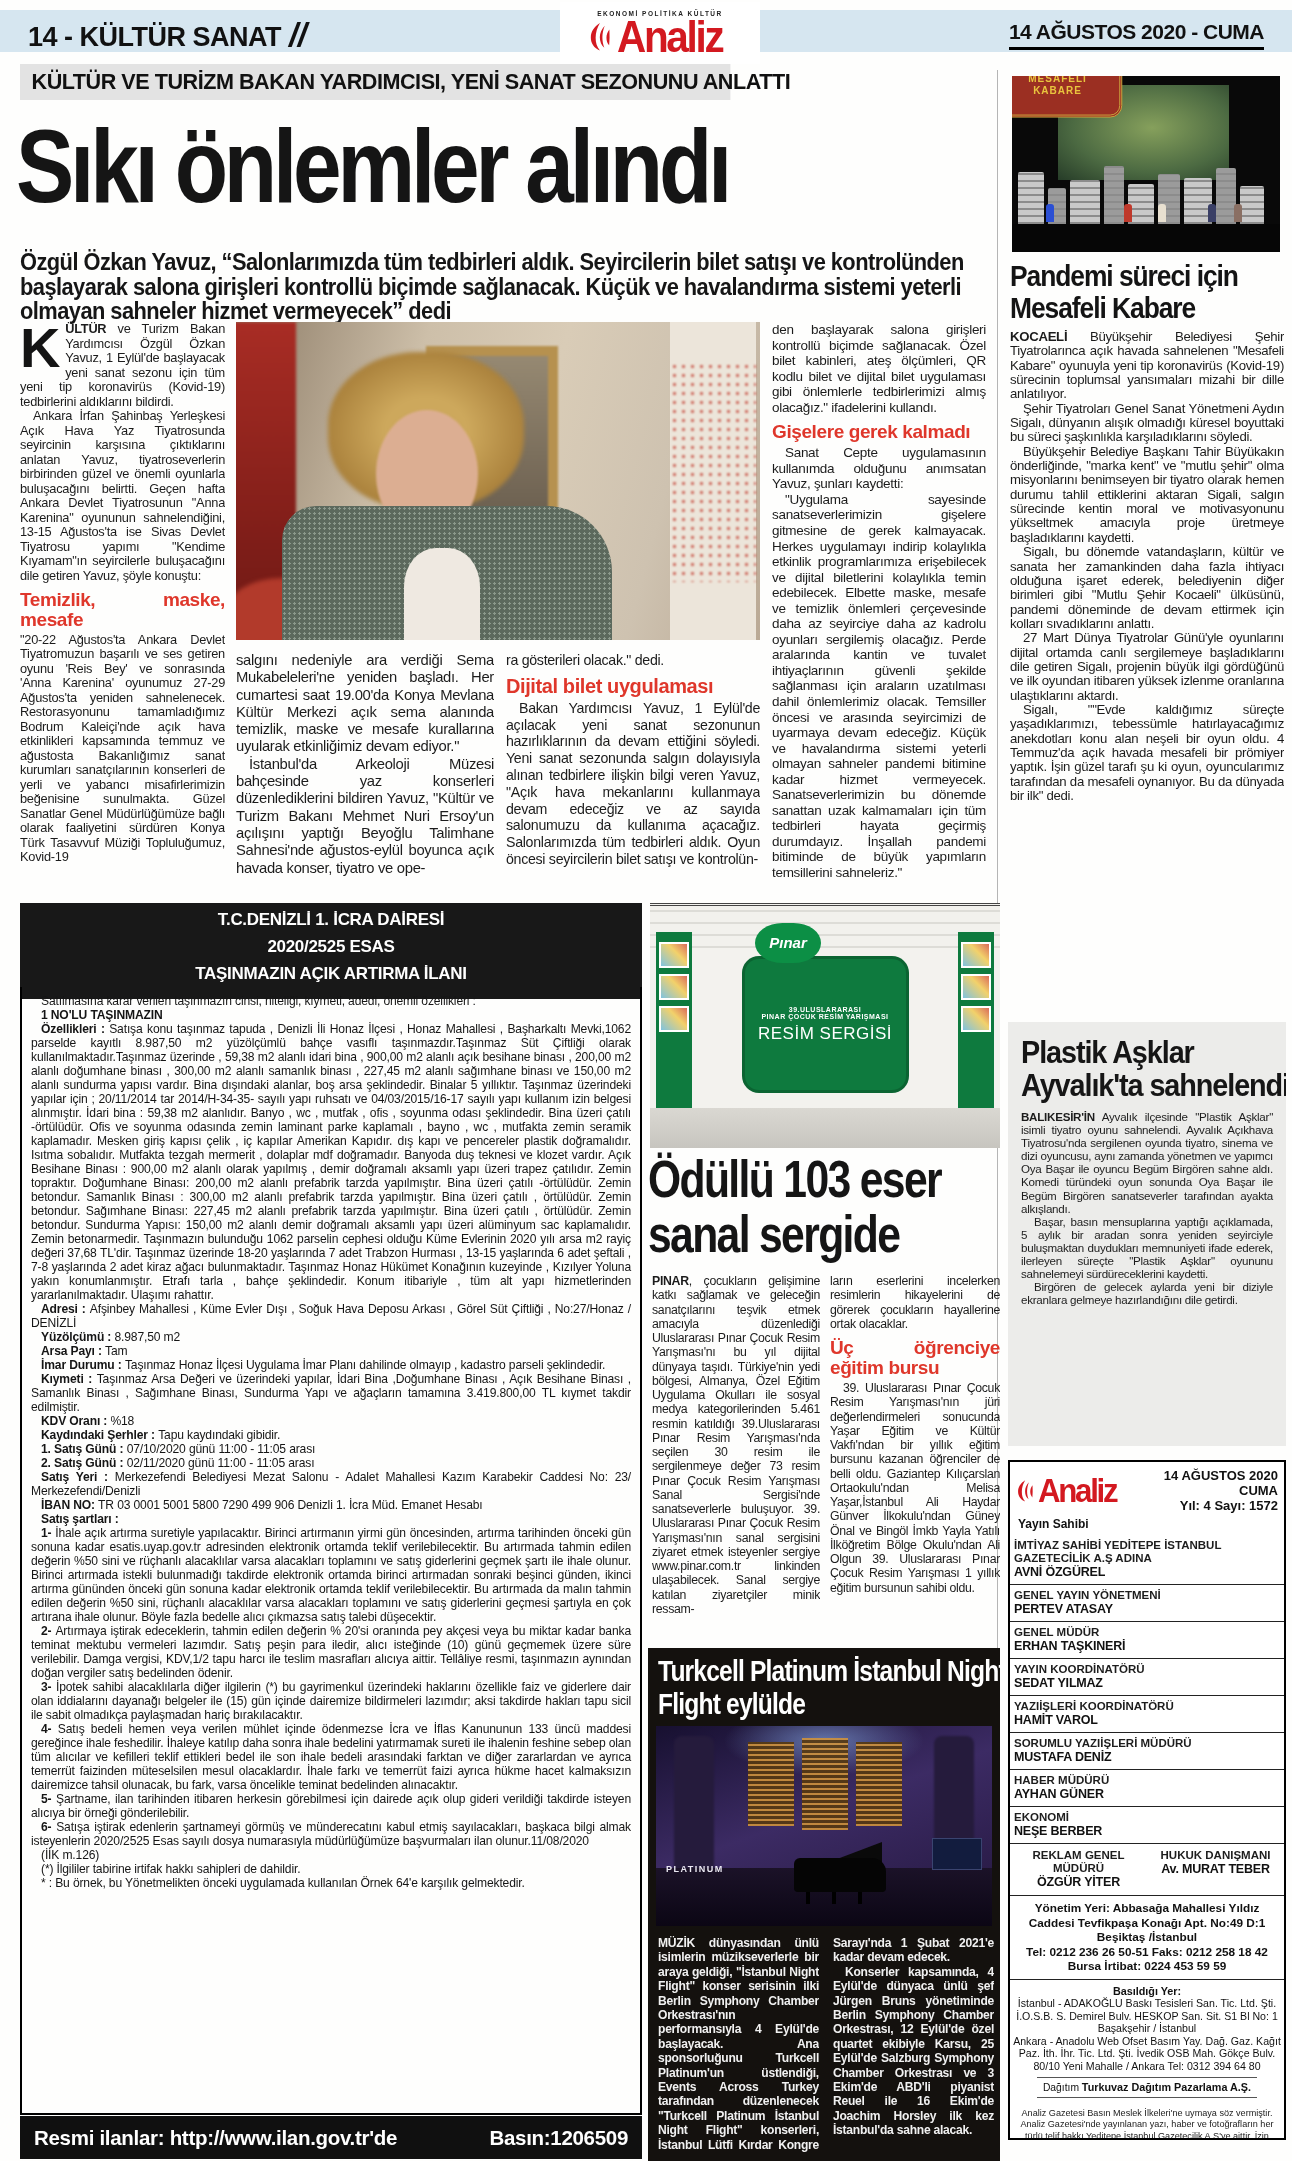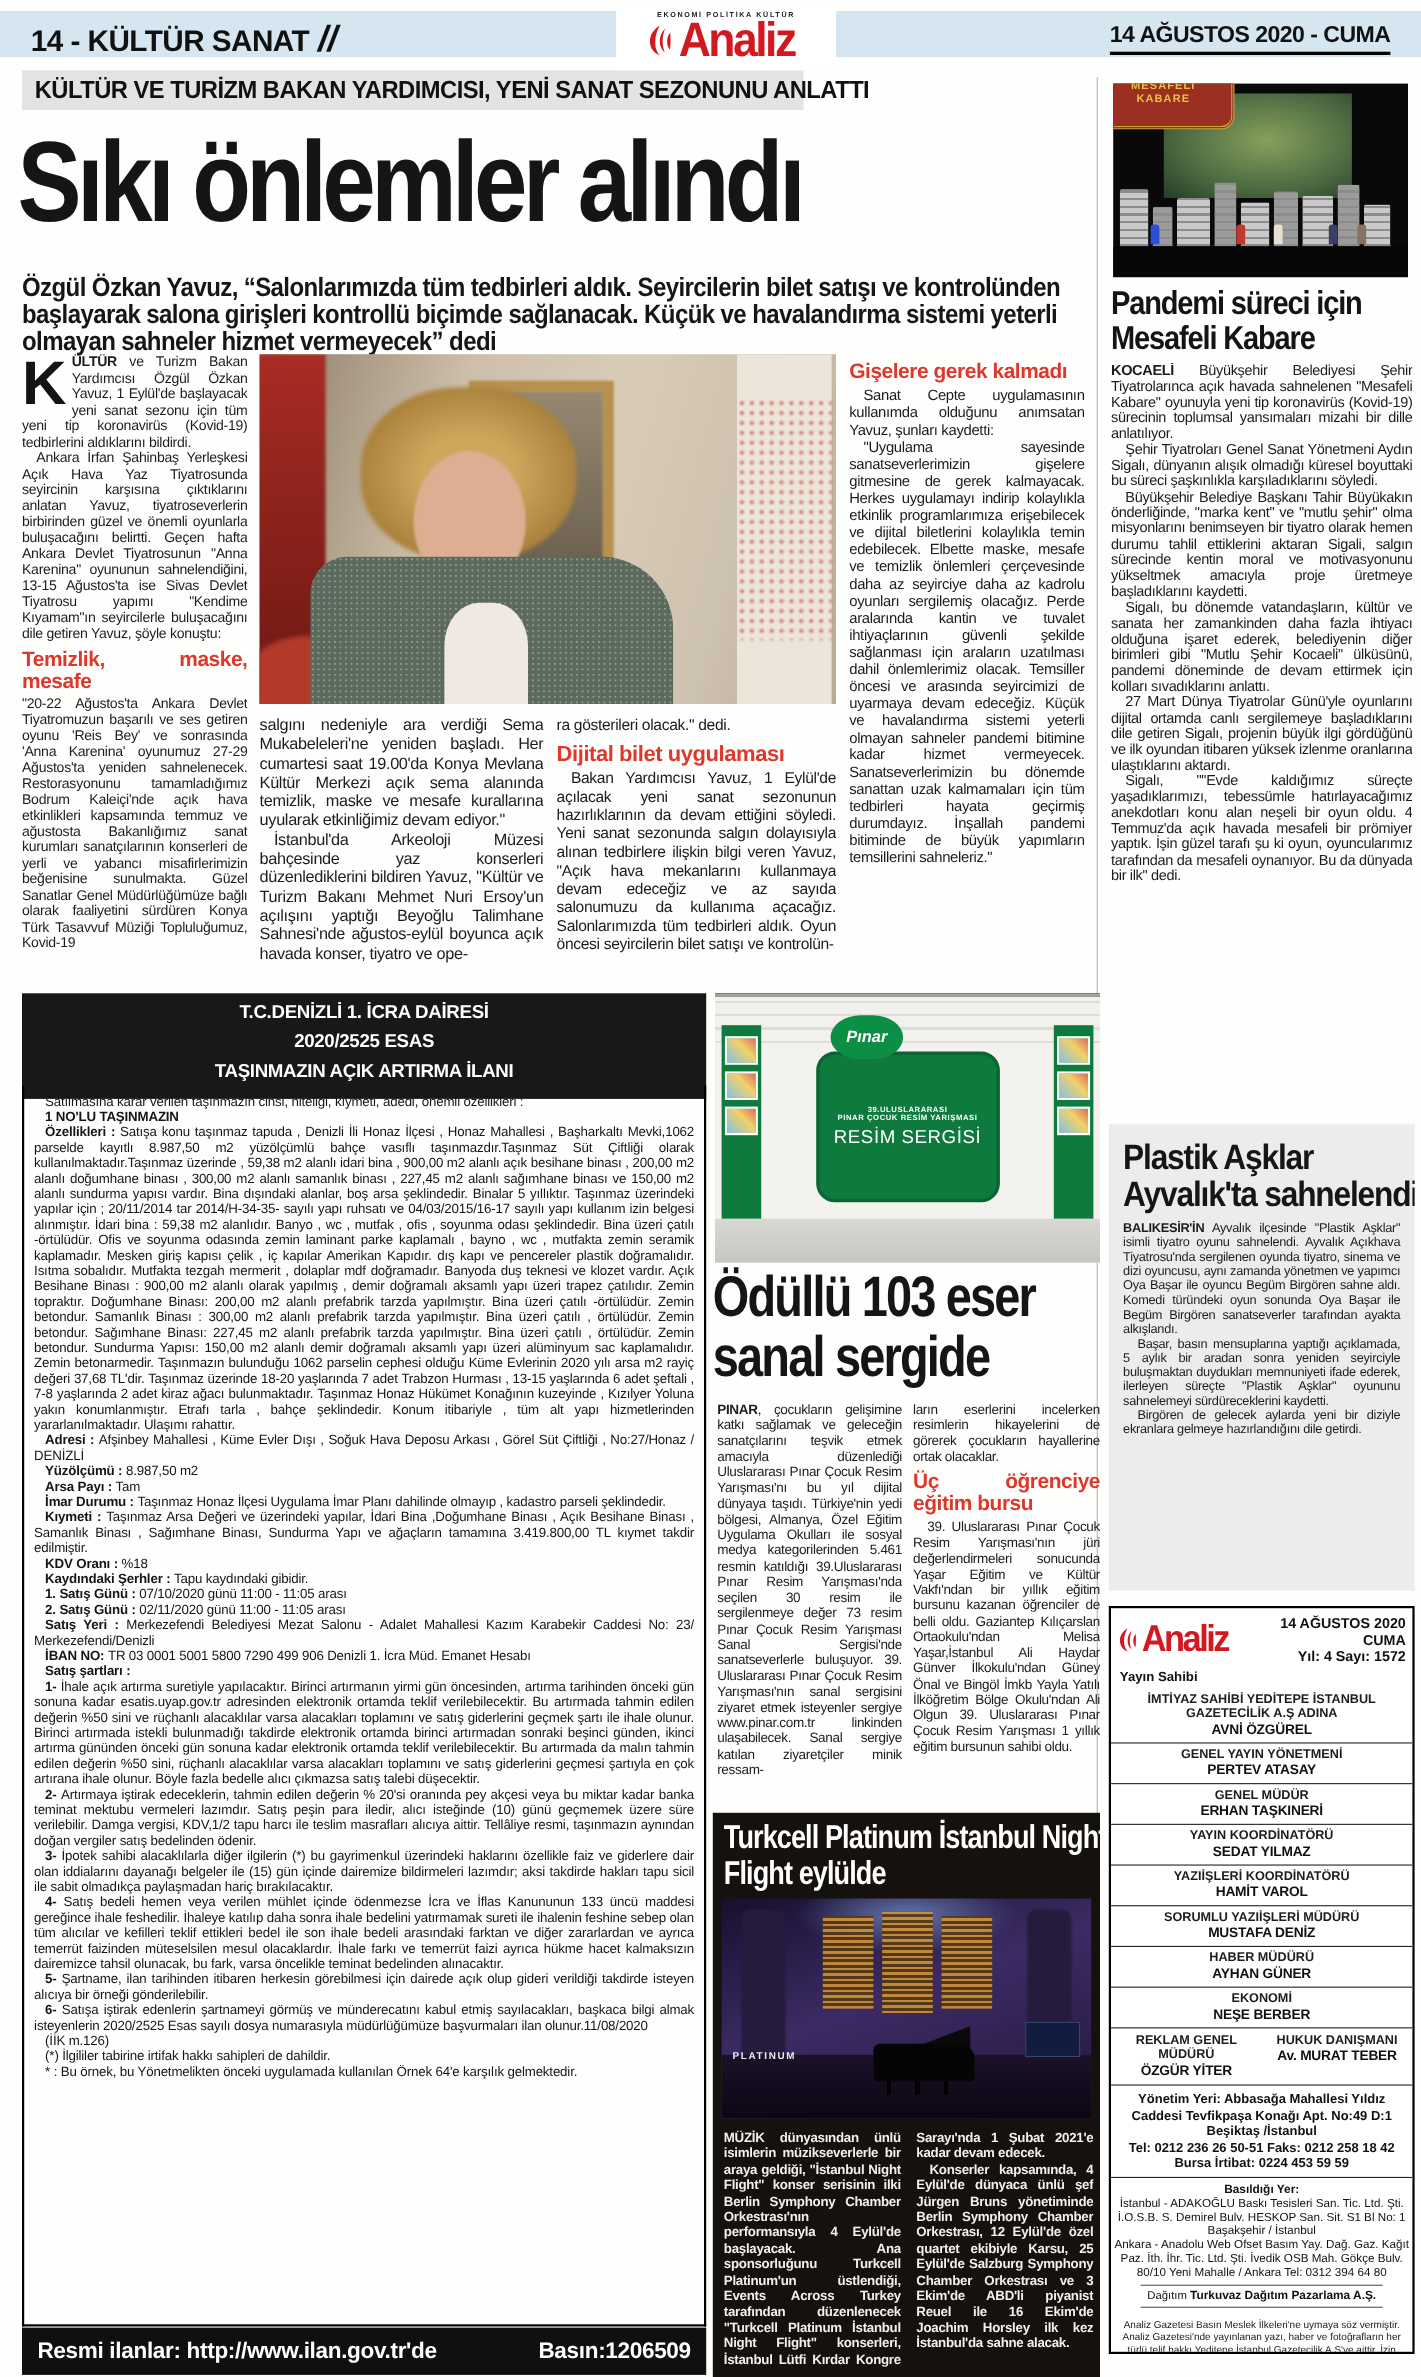--- a/index.html
+++ b/index.html
@@ -70,21 +70,21 @@
   #kabare-heading{left:1010px;top:260px;width:312px;font-weight:800;font-size:30px;line-height:31.5px;letter-spacing:-1.2px;
                   transform:scaleX(.88);transform-origin:left top;color:#141414;}
   #kabare-body{left:1010px;top:330px;width:274px;height:686px;font-size:13.2px;line-height:14.35px;letter-spacing:-.3px;overflow:hidden;}
 
   #plastik-box{left:1008px;top:1022px;width:278px;height:424px;background:#ececea;overflow:hidden;box-sizing:border-box;padding:14px 13px 0;}
   #plastik-heading{font-weight:800;font-size:32px;line-height:33px;letter-spacing:-1.2px;transform:scaleX(.9);transform-origin:left top;width:300px;color:#161616;}
   #plastik-body{margin-top:8px;font-size:11.6px;line-height:13.1px;letter-spacing:-.25px;}
 
   
   #masthead{left:1008px;top:1460px;width:278px;height:680px;border:2px solid #000;background:#fff;box-sizing:border-box;overflow:hidden;font-size:12px;}
-  .mh-row{text-align:center;padding:4px 20px;border-top:1px solid #222;}
+  .mh-row{text-align:left;padding:4px 4px;border-top:1px solid #222;}
   .mh-top{display:flex;justify-content:space-between;align-items:center;padding:6px 6px 2px;}
   .mh-logo{display:flex;align-items:center;gap:2px;}
   .mh-logo .logo-text{font-size:34px;}
   .mh-date{text-align:right;font-weight:bold;font-size:13px;line-height:15px;}
   .mh-owner{font-weight:bold;font-size:12px;padding:2px 8px 4px;text-align:left;}
   .mh-role{font-size:11.5px;font-weight:bold;color:#1d1d1d;line-height:13px;}
   .mh-name{font-size:12.5px;font-weight:900;line-height:15px;letter-spacing:-.2px;}
   .mh-two{display:flex;border-top:1px solid #222;}
   .mh-two>div{flex:1;text-align:center;padding:5px 2px;}
   .mh-addr{border-top:1px solid #222;text-align:center;font-size:11.8px;line-height:14.5px;font-weight:bold;padding:5px 4px;}
@@ -196,20 +196,21 @@
     <p class="ind">İstanbul'da Arkeoloji Müzesi bahçesinde yaz konserleri düzenlediklerini bildiren Yavuz, "Kültür ve Turizm Bakanı Mehmet Nuri Ersoy'un açılışını yaptığı Beyoğlu Talimhane Sahnesi'nde ağustos-eylül boyunca açık havada konser, tiyatro ve ope-</p>
   </div>
 
   <div class="abs bodytext" id="col3">
     <p>ra gösterileri olacak." dedi.</p>
     <div class="red-sub">Dijital bilet uygulaması</div>
     <p class="ind">Bakan Yardımcısı Yavuz, 1 Eylül'de açılacak yeni sanat sezonunun hazırlıklarının da devam ettiğini söyledi. Yeni sanat sezonunda salgın dolayısıyla alınan tedbirlere ilişkin bilgi veren Yavuz, "Açık hava mekanlarını kullanmaya devam edeceğiz ve az sayıda salonumuzu da kullanıma açacağız. Salonlarımızda tüm tedbirleri aldık. Oyun öncesi seyircilerin bilet satışı ve kontrolün-</p>
   </div>
 
   <div class="abs bodytext" id="col4">
+    <p>den başlayarak salona girişleri kontrollü biçimde sağlanacak. Özel bilet kabinleri, ateş ölçümleri, QR kodlu bilet ve dijital bilet uygulaması gibi önlemlerle tedbirlerimizi almış olacağız." ifadelerini kullandı.</p>
     <div class="red-sub">Gişelere gerek kalmadı</div>
     <p class="ind">Sanat Cepte uygulamasının kullanımda olduğunu anımsatan Yavuz, şunları kaydetti:</p>
     <p class="ind">"Uygulama sayesinde sanatseverlerimizin gişelere gitmesine de gerek kalmayacak. Herkes uygulamayı indirip kolaylıkla etkinlik programlarımıza erişebilecek ve dijital biletlerini kolaylıkla temin edebilecek. Elbette maske, mesafe ve temizlik önlemleri çerçevesinde daha az seyirciye daha az kadrolu oyunları sergilemiş olacağız. Perde aralarında kantin ve tuvalet ihtiyaçlarının güvenli şekilde sağlanması için araların uzatılması dahil önlemlerimiz olacak. Temsiller öncesi ve arasında seyircimizi de uyarmaya devam edeceğiz. Küçük ve havalandırma sistemi yeterli olmayan sahneler pandemi bitimine kadar hizmet vermeyecek. Sanatseverlerimizin bu dönemde sanattan uzak kalmamaları için tüm tedbirleri hayata geçirmiş durumdayız. İnşallah pandemi bitiminde de büyük yapımların temsillerini sahneleriz."</p>
   </div>
 
   <div class="abs" id="v-rule"></div>
 
   <div class="abs" id="kabare-photo">
     <div class="kb kb-screen">
       <div class="kb-sign">

